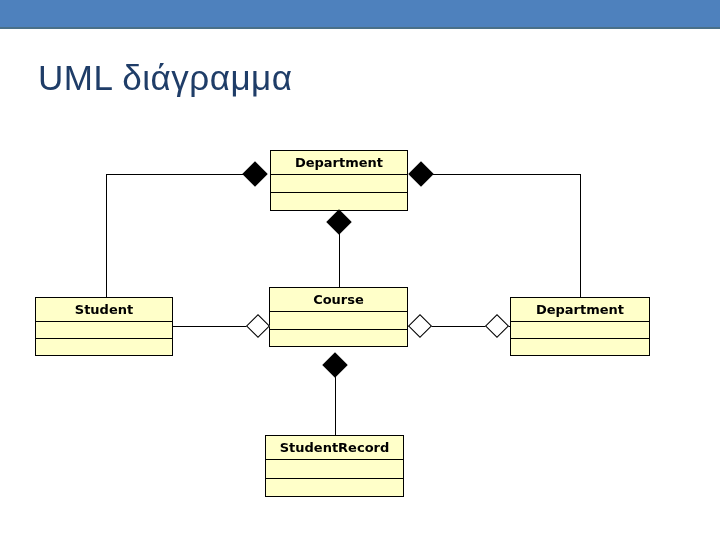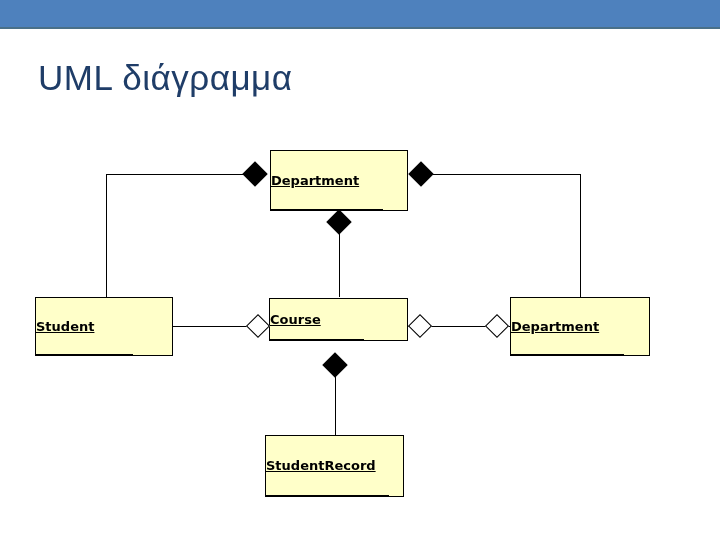--- a/index.html
+++ b/index.html
@@ -52,22 +52,21 @@
     width: 1px;
     background: var(--connector, #000);
   }
 
   .uml-class {
     position: absolute;
     background: var(--class-fill, #FFFFC9);
     border: 1px solid var(--class-border, #000);
     box-sizing: border-box;
     display: flex;
-    flex-direction: row;
-    text-decoration: underline;
+    flex-direction: column;
   }
   .uml-name {
     flex: 0 0 23px;
     display: flex;
     align-items: center;
     justify-content: center;
     font-family: "DejaVu Sans", sans-serif;
     font-size: 13px;
     font-weight: bold;
     color: #000;
@@ -123,21 +122,21 @@
       <div class="uml-attrs"></div>
       <div class="uml-ops"></div>
     </div>
 
     <div class="uml-class" style="left:35px; top:297px; width:138px; height:59px;justify-content:space-between;">
       <div class="uml-name">Student</div>
       <div class="uml-attrs"></div>
       <div class="uml-ops"></div>
     </div>
 
-    <div class="uml-class" style="left:269px; top:298px; width:139px; height:43px;">
+    <div class="uml-class" style="left:269px; top:287px; width:139px; height:60px;">
       <div class="uml-name">Course</div>
       <div class="uml-attrs"></div>
       <div class="uml-ops"></div>
     </div>
 
     <div class="uml-class" style="left:510px; top:297px; width:140px; height:59px;">
       <div class="uml-name">Department</div>
       <div class="uml-attrs"></div>
       <div class="uml-ops"></div>
     </div>

